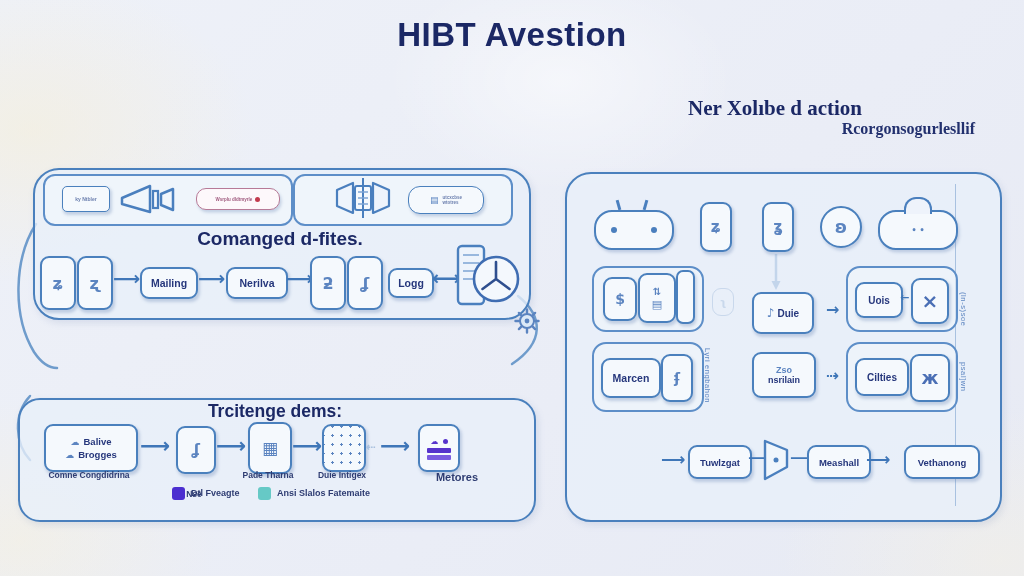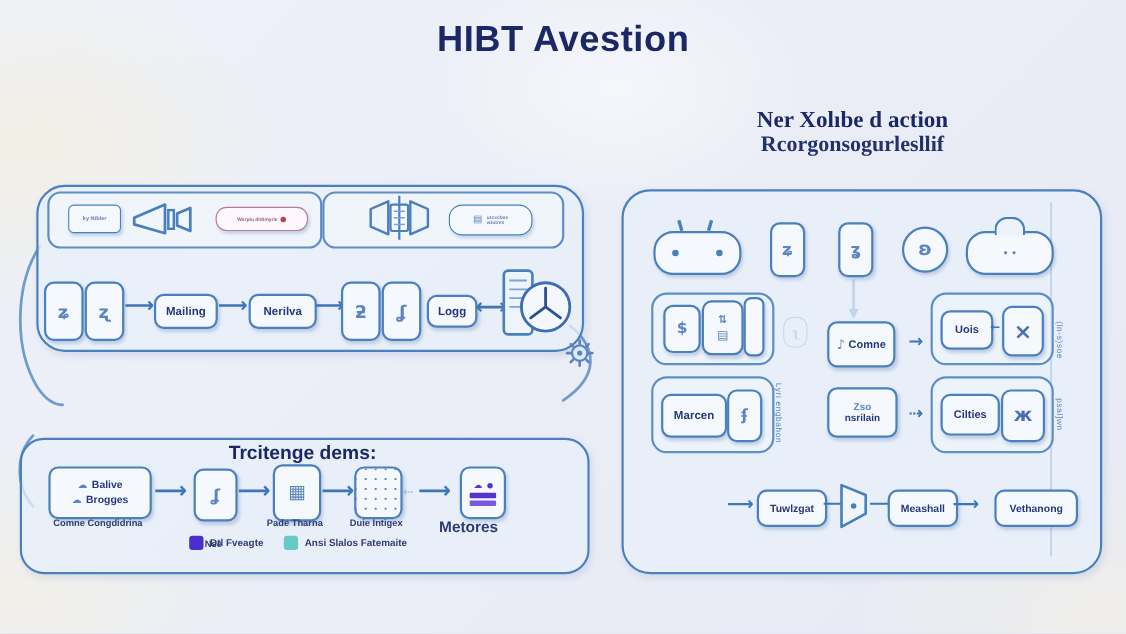--- a/index.html
+++ b/index.html
@@ -33,21 +33,21 @@
 </style>
 </head>
 <body>
 
 <div class="stage">
 
   <div class="abs" style="left:0;right:0;top:16px;text-align:center;font-size:33px;font-weight:800;color:#1b2865;letter-spacing:.5px;">HIBT Avestion</div>
 
   <div class="abs hline" style="left:575px;top:96px;width:400px;font-family:Liberation Serif, serif;">
     <div style="font-size:21px;font-weight:800;color:#1b2865;">Ner Xolıbe d action</div>
-    <div style="font-size:20px;font-weight:700;color:#22306e;">Rcorgonsogurlesllif</div>
+    <div style="font-size:16px;font-weight:700;color:#22306e;text-align:right;">Rcorgonsogurlesllif</div>
   </div>
 
   <svg class="abs" width="1024" height="576" style="left:0;top:0;pointer-events:none;">
     <path d="M 36 224 C 14 258, 12 316, 34 352 C 42 364, 50 368, 57 368" stroke="#6f9ccc" stroke-width="2.5" fill="none" stroke-linecap="round"></path>
     <path d="M 518 296 C 543 316, 545 342, 512 364" stroke="#6f9ccc" stroke-width="2.5" fill="none" stroke-linecap="round"></path>
     <path d="M 30 396 C 13 414, 15 444, 30 460" stroke="#6f9ccc" stroke-width="2.5" fill="none" stroke-linecap="round"></path>
     <path d="M 776 254 L 776 284" stroke="#3f76b8" stroke-width="2.5" fill="none"></path>
     <polygon points="776,290 771.5,281 780.5,281" fill="#3f76b8"></polygon>
   </svg>
 
@@ -76,20 +76,21 @@
     <path d="M23 15 H33 M23 21 H33 M23 27 H33" stroke="#7da4d4" stroke-width="1.4"></path>
   </svg>
   <div class="bx" style="left:408px;top:186px;width:74px;height:26px;border-width:1.5px;border-radius:12px;gap:4px;">
     <span class="glyph" style="font-size:9px;">▤</span>
     <span class="tiny" style="font-size:4.5px;text-align:left;">
       <span style="display:block;">utcxcbse</span>
       <span style="display:block;">wtotres</span>
     </span>
   </div>
 
+  <div class="abs" style="left:33px;top:228px;width:494px;text-align:center;font-size:19px;font-weight:800;color:#1b2865;">Comanged d-fites.</div>
 
   <div class="bx" style="left:40px;top:256px;width:32px;height:50px;">
     <span class="glyph" style="font-size:16px;">ʑ</span>
   </div>
   <div class="bx" style="left:77px;top:256px;width:32px;height:50px;">
     <span class="glyph" style="font-size:16px;">ʐ</span>
   </div>
   <span class="arrow" style="left:113px;top:269px;font-size:19px;">⟶</span>
   <div class="bx" style="left:140px;top:267px;width:54px;height:28px;">
     <span style="font-size:10.5px;">Mailing</span>
@@ -163,21 +164,21 @@
   <span class="arrow" style="left:380px;top:436px;font-size:21px;">⟶</span>
 
   <div class="bx" style="left:418px;top:424px;width:38px;height:44px;flex-direction:column;gap:2px;">
     <span style="display:flex;gap:4px;align-items:center;">
       <span style="font-size:8px;color:#5633cc;font-family:'DejaVu Sans',sans-serif;">☁</span>
       <span style="width:5px;height:5px;border-radius:50%;background:#5633cc;display:inline-block;"></span>
     </span>
     <span style="width:24px;height:5px;background:#5633cc;border-radius:1px;display:block;"></span>
     <span style="width:24px;height:5px;background:#7a5be0;border-radius:1px;display:block;"></span>
   </div>
-  <div class="cap" style="left:396px;top:471px;width:60px;font-size:14px;">Metores</div>
+  <div class="cap" style="left:427px;top:471px;width:60px;font-size:11px;">Metores</div>
 
   <span class="swatch" style="left:172px;top:487px;background:#4b2ed0;"></span>
   <span class="abs" style="left:191px;top:488px;font-size:9px;font-weight:700;color:#2e3c72;">Dtl Fveagte</span>
   <span class="swatch" style="left:258px;top:487px;background:#66c9c6;"></span>
   <span class="abs" style="left:277px;top:488px;font-size:9px;font-weight:700;color:#2e3c72;">Ansi Slalos Fatemaite</span>
 
   <div class="panel" style="left:565px;top:172px;width:433px;height:346px;"></div>
   <div class="abs" style="left:955px;top:184px;height:322px;width:0;border-left:1.5px solid #a8c1e0;"></div>
 
   <div class="bx" style="left:594px;top:210px;width:76px;height:36px;border-radius:18px;gap:34px;">
@@ -208,21 +209,21 @@
   <div class="bx" style="left:638px;top:273px;width:34px;height:46px;flex-direction:column;gap:1px;">
     <span class="glyph" style="font-size:10px;">⇅</span>
     <span class="glyph" style="font-size:11px;">▤</span>
   </div>
   <div class="bx" style="left:676px;top:270px;width:15px;height:50px;border-radius:7px;"></div>
   <div class="bx" style="left:712px;top:288px;width:20px;height:26px;border:1.5px solid #c9d8ec;box-shadow:none;background:transparent;">
     <span style="font-size:11px;color:#c9d8ec;font-family:'DejaVu Sans',sans-serif;">ʅ</span>
   </div>
   <div class="bx" style="left:752px;top:292px;width:58px;height:38px;gap:3px;">
     <span class="glyph" style="font-size:12px;">♪</span>
-    <span style="font-size:10px;">Comne</span>
+    <span style="font-size:10px;">Duie</span>
   </div>
   <span class="arrow" style="left:826px;top:302px;font-size:16px;">→</span>
   <div class="cont" style="left:846px;top:266px;width:108px;height:62px;"></div>
   <div class="bx" style="left:855px;top:282px;width:44px;height:32px;">
     <span style="font-size:10px;">Uois</span>
   </div>
   <span class="arrow" style="left:900px;top:292px;font-size:11px;">←</span>
   <div class="bx" style="left:911px;top:278px;width:34px;height:42px;">
     <span style="font-size:20px;color:#4a6fb5;font-weight:700;font-family:'DejaVu Sans',sans-serif;">×</span>
   </div>

